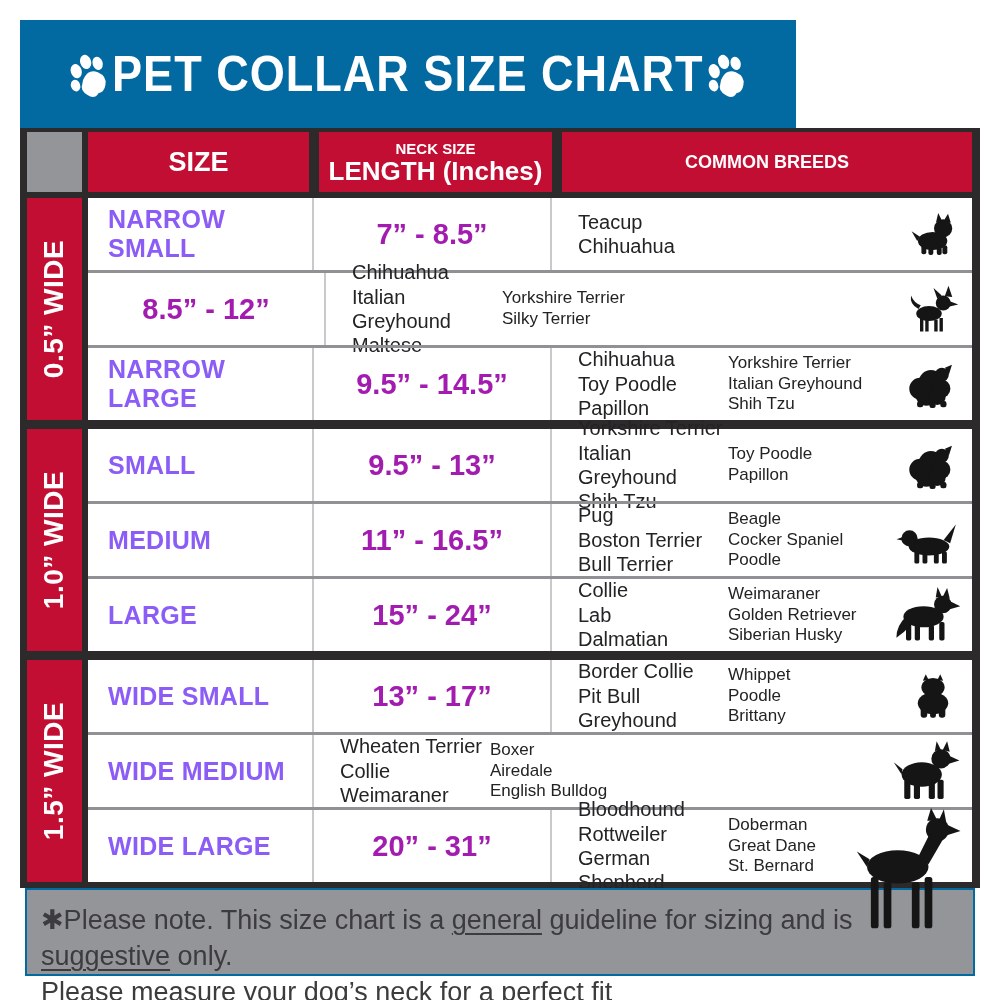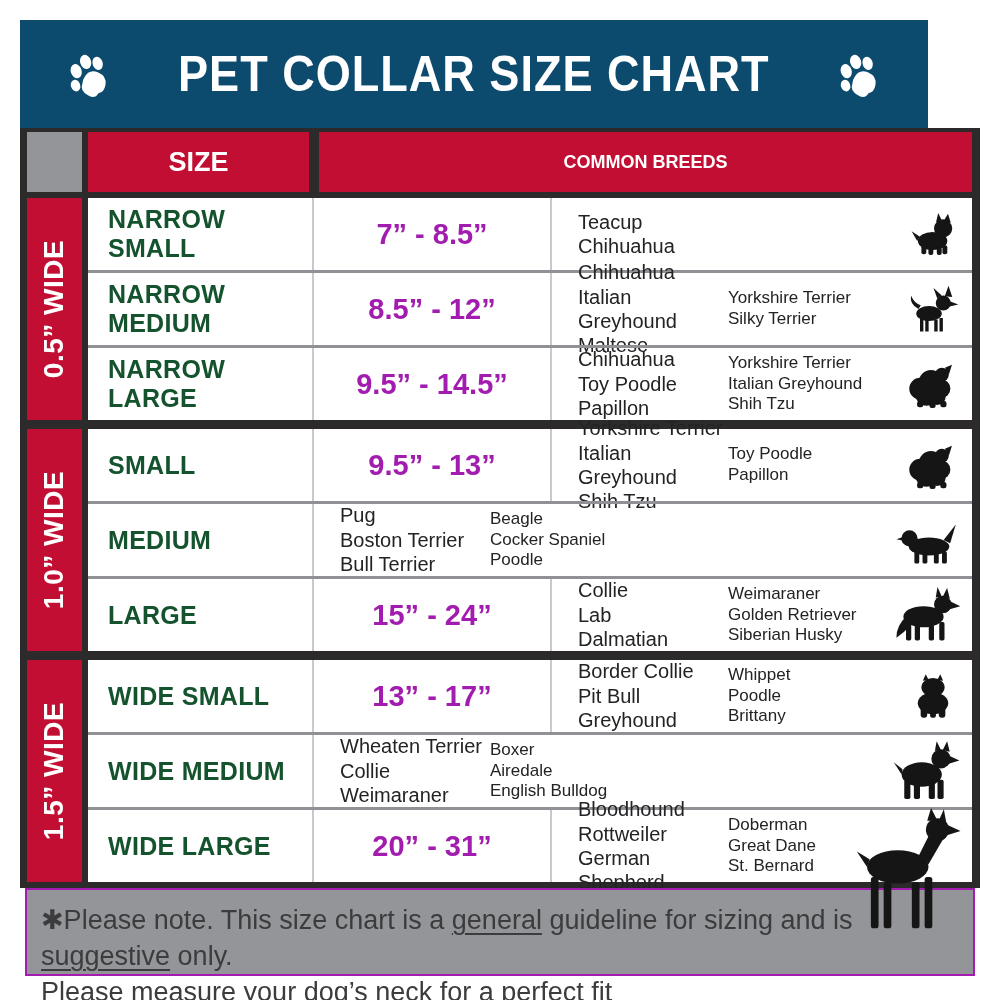--- a/index.html
+++ b/index.html
@@ -3,22 +3,22 @@
 <meta charset="utf-8">
 <style>
   html,body{margin:0;padding:0;}
   body{
     width:1000px;height:1000px;position:relative;background:#ffffff;
     font-family:"Liberation Sans", sans-serif;overflow:hidden;
     -webkit-font-smoothing:antialiased;
   }
   
   .header-bar{
-    position:absolute;left:20px;top:20px;width:908px;height:108px;
-    background:#0c4a6e;display:flex;align-items:center;justify-content:center;text-align:center;
+    position:absolute;left:20px;top:20px;width:776px;height:108px;
+    background:#0369a1;display:flex;align-items:center;justify-content:center;text-align:center;
   }
   .header-title{
     color:#ffffff;font-size:46px;font-weight:700;letter-spacing:1px;
     transform:scale(0.98,1.08);
   }
   .paw{position:absolute;top:28px;width:54px;height:54px;}
   .paw-left{left:42px;}
   .paw-right{right:42px;}
   
   .size-table{
@@ -45,35 +45,35 @@
   .hc-neck{width:233px;margin-right:10px;}
   .hc-neck .small{font-size:15px;font-weight:700;line-height:17px;}
   .hc-neck .big{font-size:26px;line-height:28px;}
   .hc-breeds{flex:1;font-size:18px;}
   .group{height:222px;background:#ffffff;display:flex;flex-direction:column;margin-bottom:9px;}
   .group:last-child{margin-bottom:0;}
   .row{height:72px;display:flex;box-sizing:border-box;position:relative;}
   .row + .row{height:75px;border-top:3px solid #919195;}
   .cell{box-sizing:border-box;display:flex;align-items:center;}
   .c-size{width:226px;border-right:2px solid #c9c9cc;padding-left:20px;
-    font-size:25px;font-weight:700;color:#14532d;letter-spacing:0.3px;}
+    font-size:25px;font-weight:700;color:#8b5cf6;letter-spacing:0.3px;}
   .c-neck{width:238px;border-right:2px solid #c9c9cc;justify-content:center;
     font-size:29px;font-weight:700;color:#a21caf;}
   .c-breeds{flex:1;padding-left:26px;position:relative;}
   .breeds1{width:150px;font-size:20px;font-weight:500;color:#232325;
     line-height:1.22;white-space:pre-line;}
   .breeds2{width:170px;font-size:17px;font-weight:500;color:#232325;
     line-height:1.22;white-space:pre-line;}
   .dog-icon{position:absolute;right:10px;top:50%;transform:translateY(-50%);z-index:3;}
   .dog-icon svg{display:block;}
   .dog-xl{top:-2px;transform:none;}
   
   .footer{
     position:absolute;left:25px;top:888px;width:950px;height:88px;
-    background:#939598;border:2px solid #a21caf;box-sizing:border-box;
+    background:#939598;border:2px solid #0369a1;box-sizing:border-box;
     padding:12px 0 0 14px;color:#3c3c3e;font-size:27px;line-height:36px;font-weight:500;
   }
   .footer u{text-decoration:underline;text-underline-offset:4px;text-decoration-thickness:2px;}
 </style>
 </head>
 <body>
 
 <div class="header-bar">
   <span class="paw paw-left">
     <svg viewBox="0 0 64 64" width="54" height="54">
@@ -111,20 +111,24 @@
       <span>1.0” WIDE</span>
     </div>
     <div class="band">
       <span>1.5” WIDE</span>
     </div>
   </div>
 
   <div class="main-col">
     <div class="head-row">
       <div class="hcell hc-size">SIZE</div>
+      <div class="hcell hc-neck">
+        <span class="small">NECK SIZE</span>
+        <span class="big">LENGTH (Inches)</span>
+      </div>
       <div class="hcell hc-breeds">COMMON BREEDS</div>
     </div>
 
     <div class="group">
       <div class="row">
         <div class="cell c-size">NARROW SMALL</div>
         <div class="cell c-neck">7” - 8.5”</div>
         <div class="cell c-breeds">
           <div class="breeds1">Teacup
 Chihuahua</div>
@@ -140,21 +144,20 @@
                   <rect x="32" y="50" width="7" height="12" rx="3"></rect>
               <rect x="44" y="50" width="7" height="12" rx="3"></rect>
                   <rect x="52" y="48" width="7" height="13" rx="3"></rect>
               <polygon points="20,36 8,28 16,42"></polygon>
             </g>
               </svg>
           </span>
         </div>
       </div>
       <div class="row">
-        <div class="cell c-size">NARROW MEDIUM</div>
         <div class="cell c-neck">8.5” - 12”</div>
         <div class="cell c-breeds">
           <div class="breeds1">Chihuahua
 Italian Greyhound
 Maltese</div>
           <div class="breeds2">Yorkshire Terrier
 Silky Terrier</div>
           <span class="dog-icon">
             <svg viewBox="0 0 80 64" width="60" height="48">
                 <g fill="#151515">
@@ -226,20 +229,21 @@
               <rect x="22" y="54" width="8" height="8" rx="3"></rect>
                   <rect x="38" y="56" width="8" height="7" rx="3"></rect>
               <rect x="52" y="54" width="8" height="8" rx="3"></rect>
             </g>
               </svg>
           </span>
         </div>
       </div>
       <div class="row">
         <div class="cell c-size">MEDIUM</div>
+        <div class="cell c-neck">11” - 16.5”</div>
         <div class="cell c-breeds">
           <div class="breeds1">Pug
 Boston Terrier
 Bull Terrier</div>
           <div class="breeds2">Beagle
 Cocker Spaniel
 Poodle</div>
           <span class="dog-icon">
             <svg viewBox="0 0 80 64" width="66" height="52">
                 <g fill="#151515">

